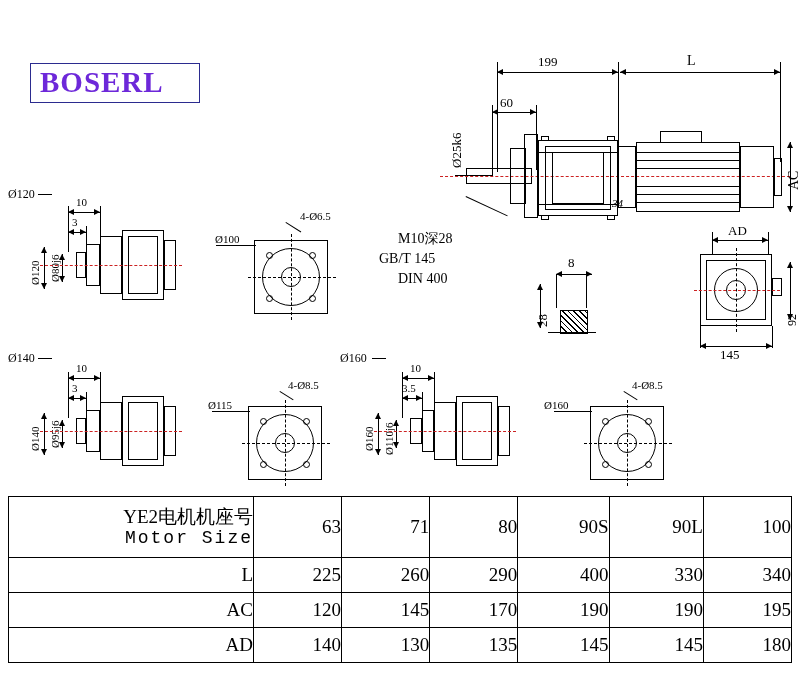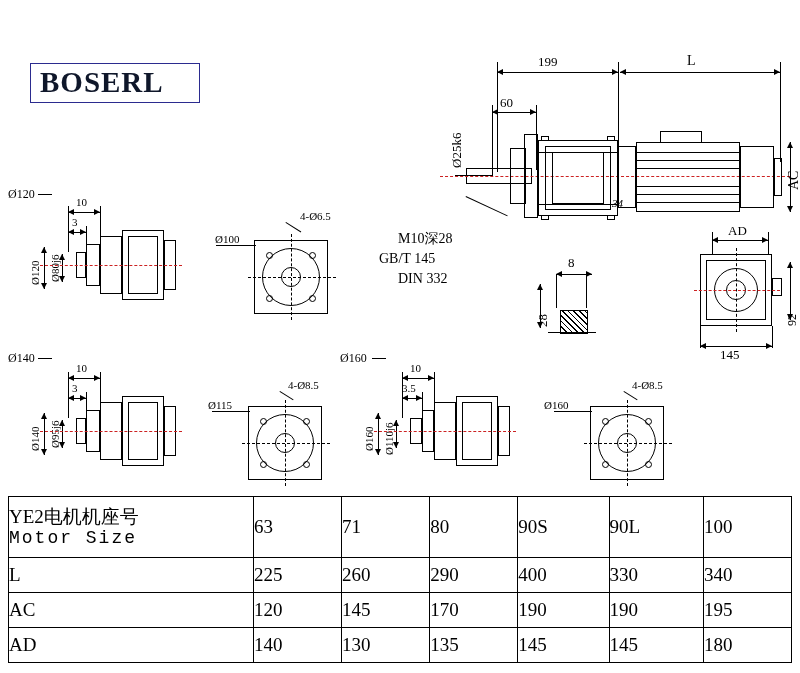--- a/index.html
+++ b/index.html
@@ -24,21 +24,21 @@
   .logo-box {
     position:absolute; left:30px; top:63px;
     width:168px; height:38px;
     border:1px solid #2b2b8f;
     background:#fff;
   }
   .logo-text {
     position:absolute; left:40px; top:66px;
     font-family:"Liberation Serif", serif;
     font-size:29px; font-weight:bold;
-    color:#0f172a;
+    color:#6d28d9;
     letter-spacing:1px;
   }
 
   
   .lbl {
     position:absolute;
     font-family:"Liberation Serif", serif;
     font-size:12px;
     white-space:nowrap;
     line-height:1;
@@ -84,21 +84,21 @@
 
   
   .tbl {
     position:absolute; left:8px; top:496px;
     width:784px;
     border-collapse:collapse;
     font-family:"Liberation Serif", serif;
   }
   .tbl td {
     border:1px solid #000;
-    text-align:left;
+    text-align:right;
     vertical-align:middle;
     font-size:19px;
     height:34px;
     padding:0;
   }
   .tbl td.hdr-label {
     width:244px;
     font-size:19px;
     line-height:1.15;
     padding:3px 0;
@@ -182,21 +182,21 @@
 
     <div class="ln v1" style="left:790px; top:142px; height:70px;"></div>
     <div class="ah-u" style="left:787px; top:142px;"></div>
     <div class="ah-d" style="left:787px; top:206px;"></div>
     <div class="lbl vert" style="left:787px; top:190px; font-size:14px;">AC</div>
 
     <div class="lbl sm" style="left:612px; top:198px;font-style:italic;">34</div>
 
     <div class="lbl" style="left:398px; top:232px; font-size:14px; font-family:'Liberation Serif',serif;">M10深28</div>
     <div class="lbl" style="left:379px; top:252px; font-size:14px;">GB/T 145</div>
-    <div class="lbl" style="left:398px; top:272px; font-size:14px;">DIN 332</div>
+    <div class="lbl" style="left:398px; top:272px; font-size:14px;">DIN 400</div>
     <div class="ln h1" style="left:466px; top:196px; width:46px; transform:rotate(25deg); transform-origin:left top;"></div>
 
     <div>
       <div class="ln h1" style="left:556px; top:274px; width:36px;"></div>
       <div class="ah-l" style="left:556px; top:271px;"></div>
       <div class="ah-r" style="left:586px; top:271px;"></div>
       <div class="lbl" style="left:568px; top:256px; font-size:13px;">8</div>
       <div class="ln v1" style="left:556px; top:274px; height:34px;"></div>
       <div class="ln v1" style="left:586px; top:274px; height:34px;"></div>
 

